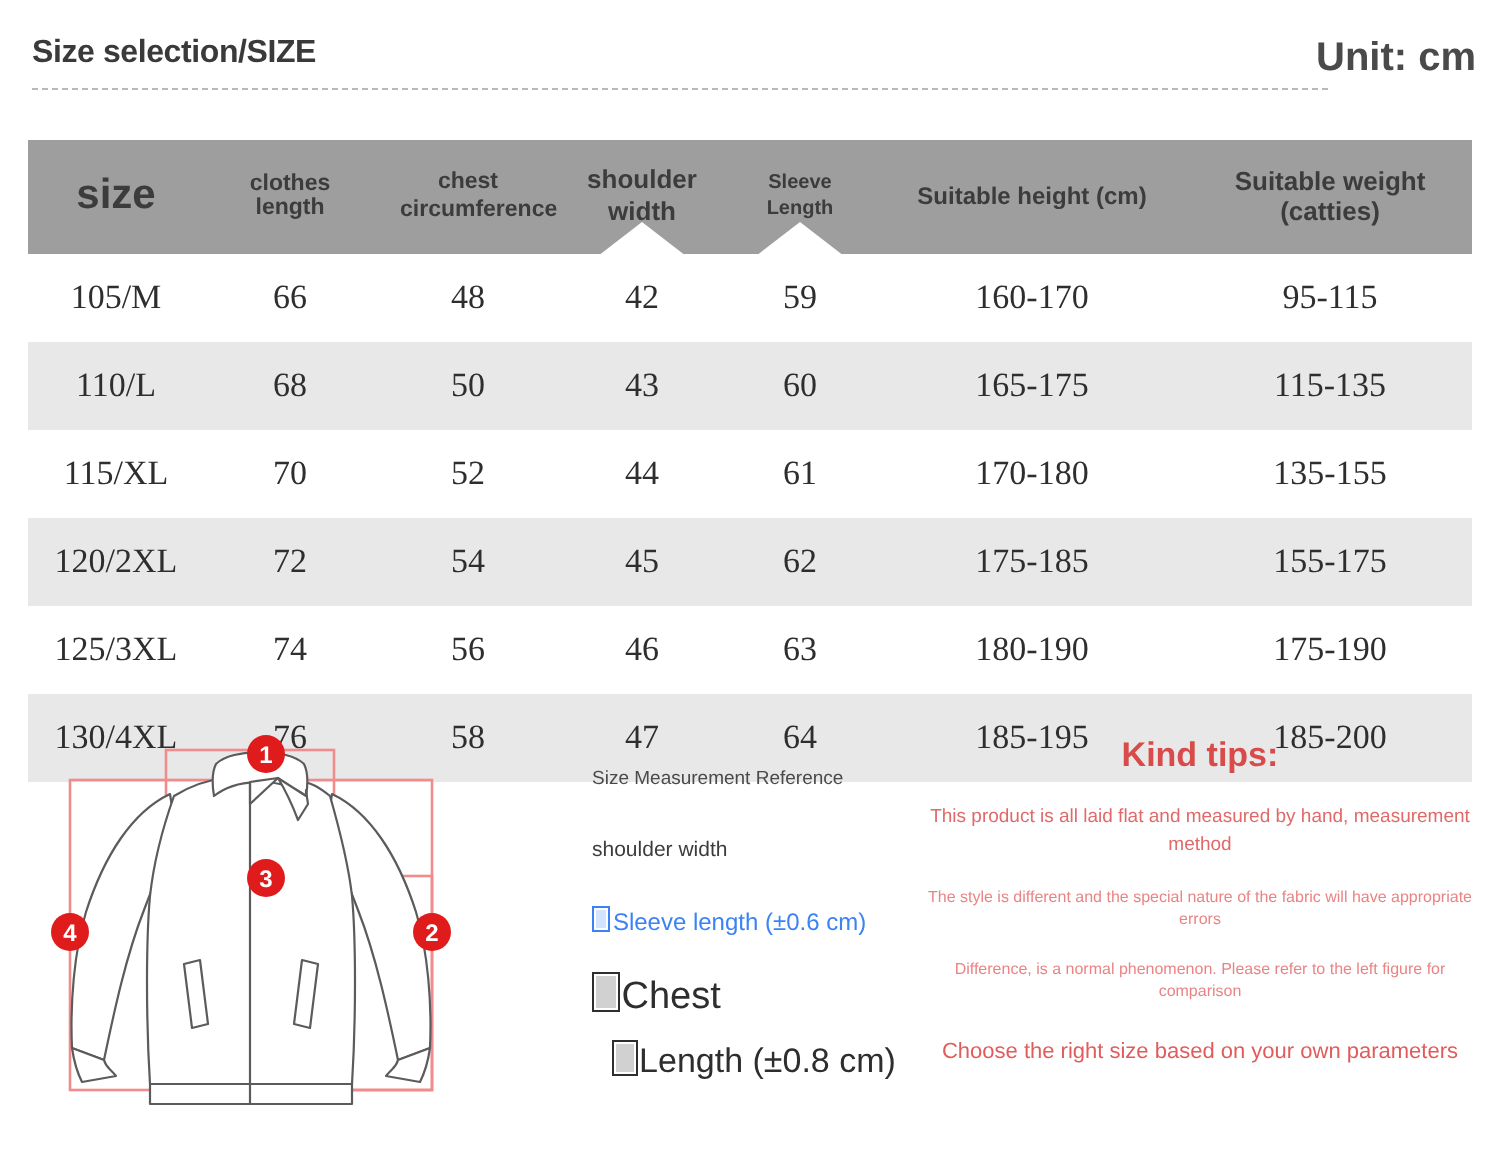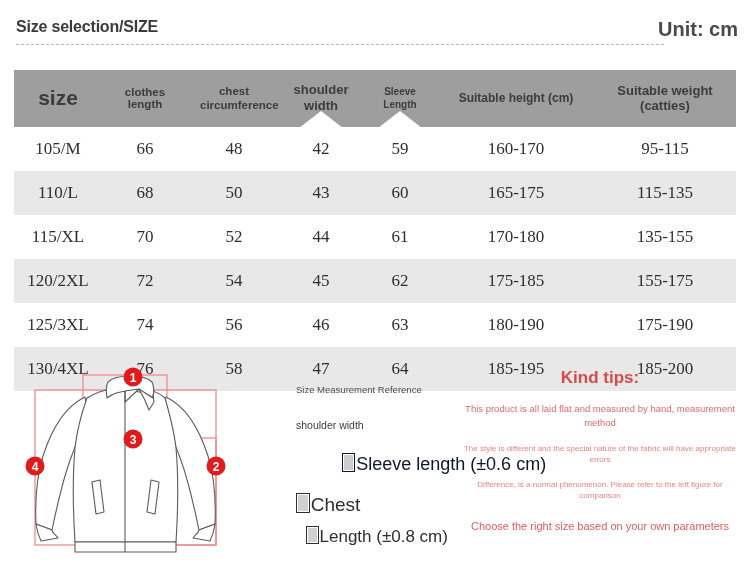--- a/index.html
+++ b/index.html
@@ -70,21 +70,21 @@
 
   
   .bottom{position:absolute;left:0;top:358px;width:750px;height:217px;}
 
   .diagram{position:absolute;left:8px;top:2px;width:268px;height:212px;}
   .diagram svg{display:block;}
 
   .midcol{position:absolute;left:296px;top:26px;width:190px;}
   .mid-ref{font-size:9.5px;color:#4a4a4a;margin-bottom:24px;}
   .mid-shoulder{font-size:10.5px;color:#3c3c3c;margin-bottom:22px;}
-  .mid-sleeve{font-size:18px;color:#0f172a;margin-bottom:18px;white-space:nowrap;margin-left:46px;}
+  .mid-sleeve{font-size:12px;color:#3b82f6;margin-bottom:18px;white-space:nowrap;}
   .mid-chest{font-size:19px;color:#2e2e2e;margin-bottom:10px;}
   .mid-length{font-size:17px;color:#2e2e2e;margin-left:10px;white-space:nowrap;}
   .tofu{
     display:inline-block;
     width:0.62em;height:0.95em;
     border:1.5px solid currentColor;
     margin-right:1px;
     vertical-align:-0.12em;
     position:relative;
   }

